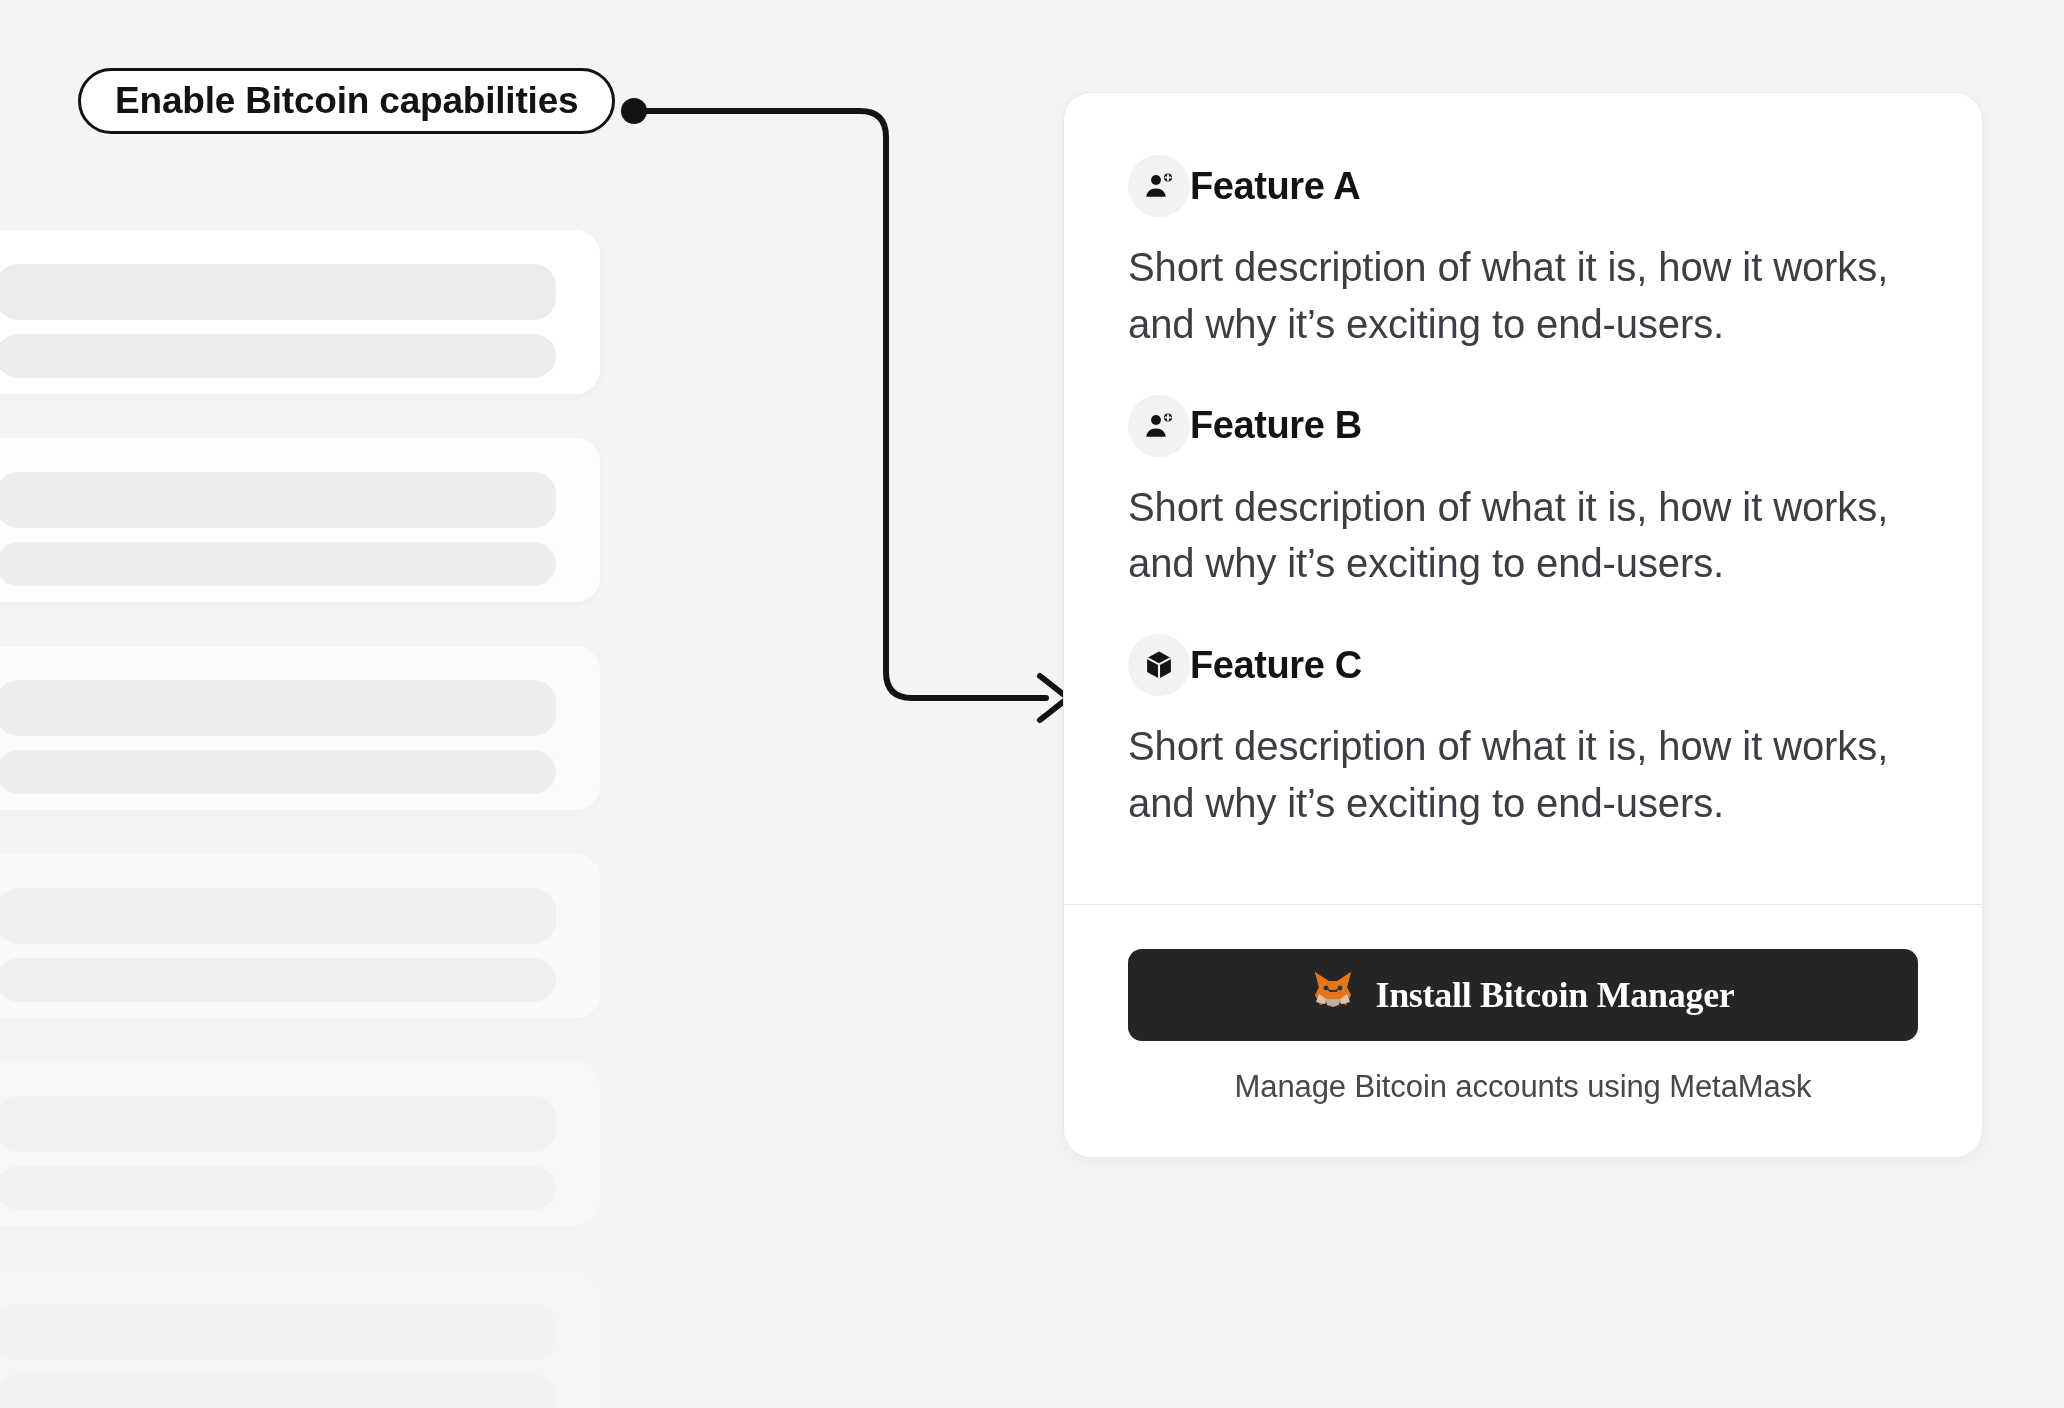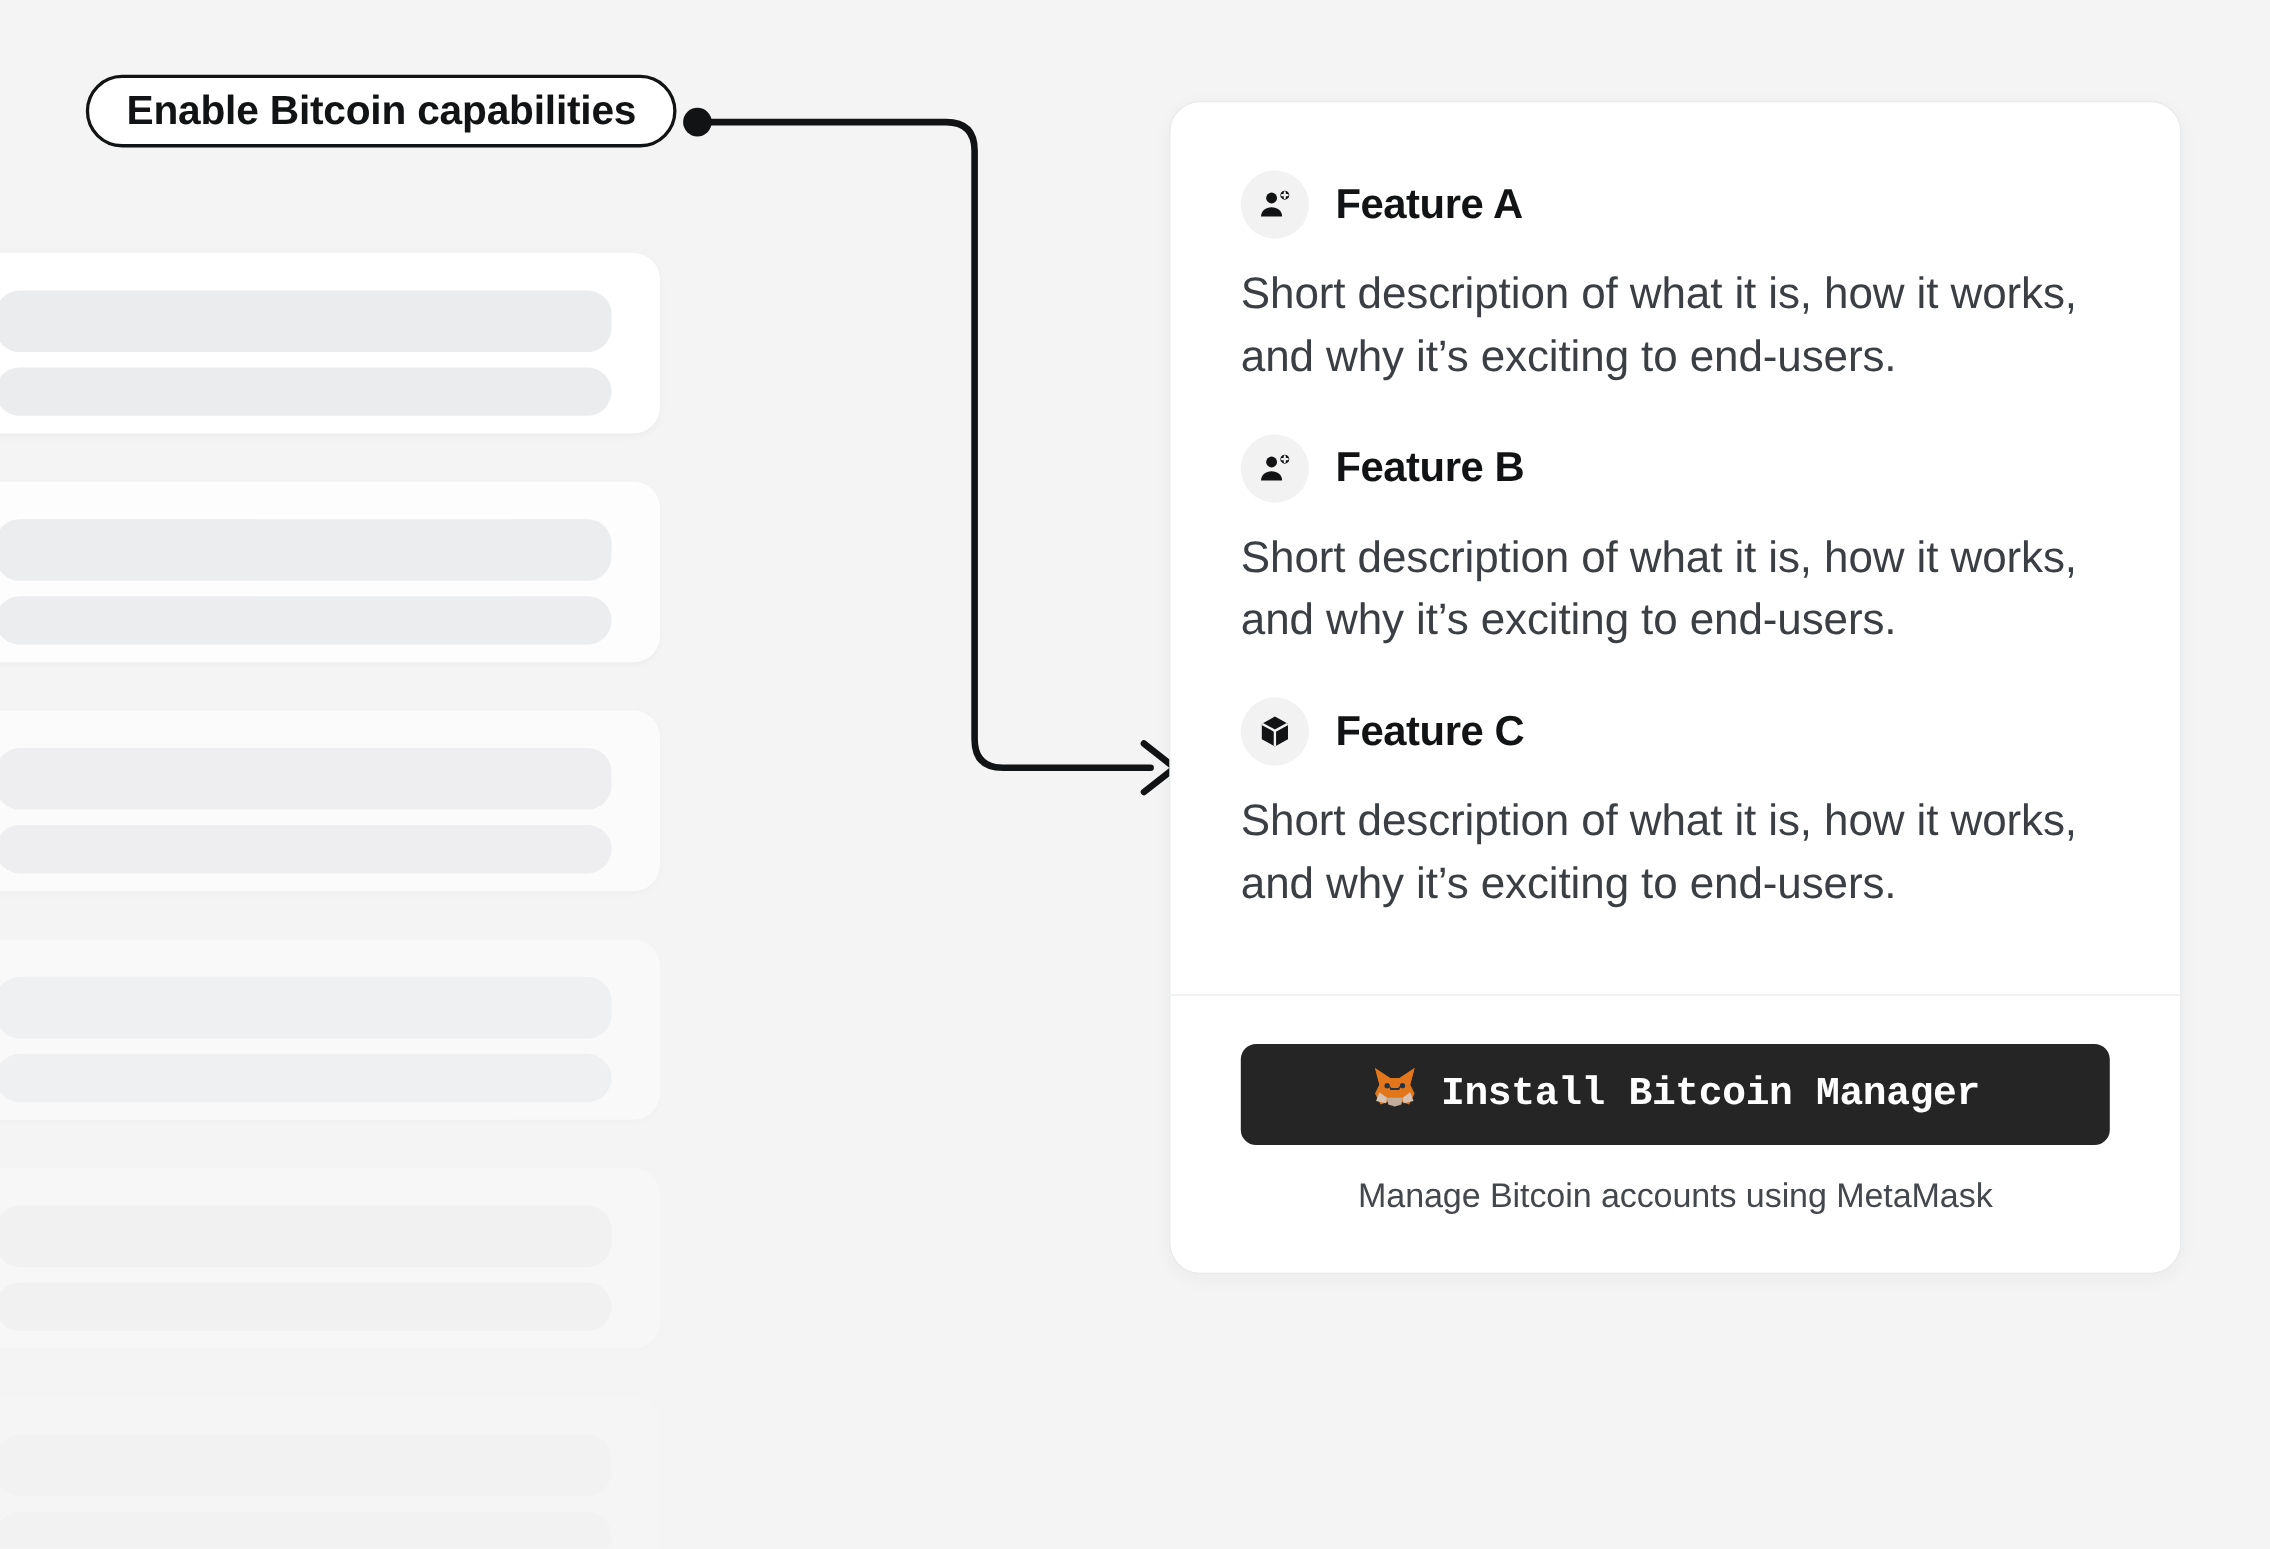--- a/index.html
+++ b/index.html
@@ -82,21 +82,20 @@
   .card-body {
     padding: 62px 64px 44px 64px;
   }
   .feature {
     margin-bottom: 42px;
   }
   .feature:last-child { margin-bottom: 8px; }
   .feature-head {
     display: flex;
     align-items: center;
-    gap: 24px;
     margin-bottom: 22px;
   }
   .feature-icon {
     width: 62px;
     height: 62px;
     border-radius: 50%;
     background: #f2f2f2;
     display: flex;
     align-items: center;
     justify-content: center;
@@ -125,21 +124,21 @@
     text-align: center;
   }
   #install-button {
     width: 100%;
     box-sizing: border-box;
     height: 92px;
     border: none;
     border-radius: 14px;
     background: #252525;
     color: #ffffff;
-    font-family: Liberation Mono, monospace;
+    font-family: Liberation Serif, serif;
     font-size: 36px;
     font-weight: 700;
     letter-spacing: -0.3px;
     display: flex;
     align-items: center;
     justify-content: center;
     gap: 20px;
     cursor: pointer;
   }
   #install-caption {

